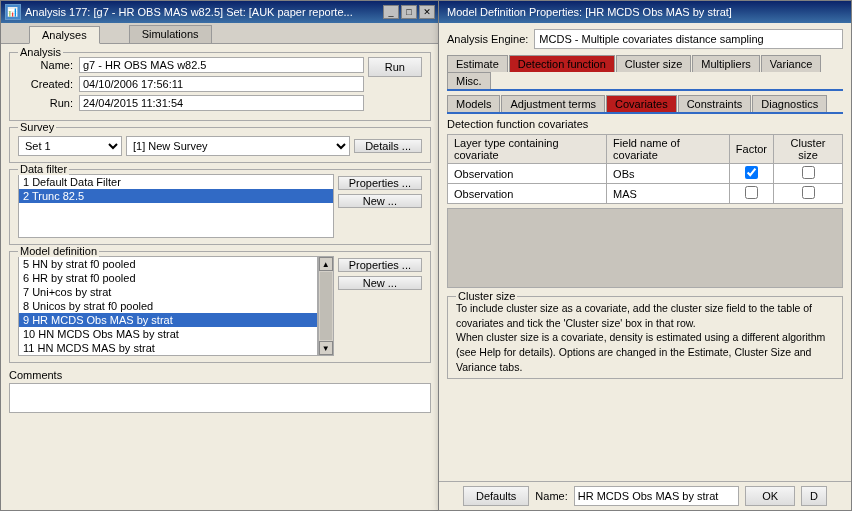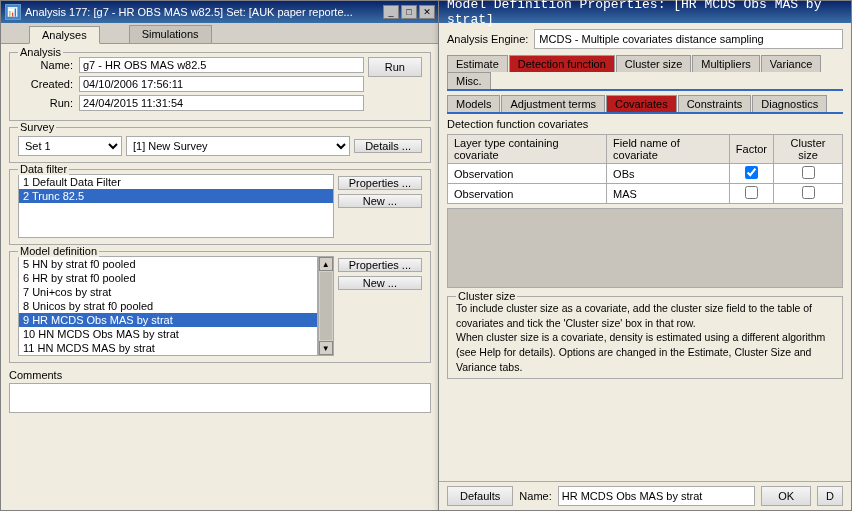--- a/index.html
+++ b/index.html
@@ -88,22 +88,21 @@
       box-shadow: 2px 2px 8px rgba(0,0,0,0.3);
     }
 
     .modal-title {
       background: linear-gradient(to bottom, #0a246a, #3a6ea5);
       color: white;
       height: 22px;
       display: flex;
       align-items: center;
       padding: 0 8px;
-      font-size: 13px;
-      font-family: Liberation Mono, monospace;
+      font-size: 11px;
     }
 
     .modal-content { padding: 6px 8px; }
 
     .engine-row { display: flex; align-items: center; margin-bottom: 6px; gap: 6px; }
     .engine-label { font-size: 11px; flex-shrink: 0; }
     .engine-value { border: 1px solid #aaa; background: white; padding: 1px 4px; font-size: 11px; flex: 1; height: 20px; display: flex; align-items: center; }
 
     .tab-row { display: flex; border-bottom: 2px solid #316ac5; margin-bottom: 4px; flex-wrap: wrap; }
     .modal-tab { padding: 2px 8px; background: #d4d0c8; border: 1px solid #999; border-bottom: none; margin-right: 1px; cursor: pointer; font-size: 11px; }
@@ -113,21 +112,21 @@
 
     .cov-table { width: 100%; border-collapse: collapse; background: white; border: 1px solid #aaa; font-size: 11px; }
     .cov-table th { background: #e8e4dc; border: 1px solid #aaa; padding: 2px 6px; font-weight: normal; text-align: left; }
     .cov-table td { border: 1px solid #aaa; padding: 2px 6px; }
     .cov-table input[type=checkbox] { margin: 0; }
 
     .cluster-size-box { border: 1px solid #aaa; margin-top: 8px; padding: 4px 8px; position: relative; background: #f0ece0; }
     .cluster-size-label { position: absolute; top: -7px; left: 8px; background: #f0ece0; padding: 0 2px; font-size: 11px; }
     .cluster-size-text { font-size: 11px; line-height: 1.4; color: #000; }
 
-    .modal-footer { position: absolute; bottom: 0; left: 0; right: 0; display: flex; align-items: center; padding: 4px 8px; border-top: 1px solid #aaa; background: #f0ece0; gap: 6px; }
+    .modal-footer { position: absolute; bottom: 0; left: 0; right: 0; display: flex; align-items: center; padding: 4px 24px; border-top: 1px solid #aaa; background: #f0ece0; gap: 6px; }
     .defaults-btn { background: linear-gradient(to bottom, #f5f5f5, #ddd); border: 1px solid #aaa; padding: 3px 12px; cursor: pointer; font-size: 11px; }
     .name-label { font-size: 11px; }
     .name-input { border: 1px solid #aaa; background: white; padding: 1px 3px; font-size: 11px; flex: 1; height: 20px; }
     .ok-btn { background: linear-gradient(to bottom, #f5f5f5, #ddd); border: 1px solid #aaa; padding: 3px 16px; cursor: pointer; font-size: 11px; }
     .cancel-icon { background: linear-gradient(to bottom, #f5f5f5, #ddd); border: 1px solid #aaa; padding: 3px 8px; cursor: pointer; font-size: 11px; }
 
     .gray-area { background: #c8c4bc; height: 80px; border: 1px solid #aaa; margin-top: 4px; }
   </style>
 </head>
 <body>

